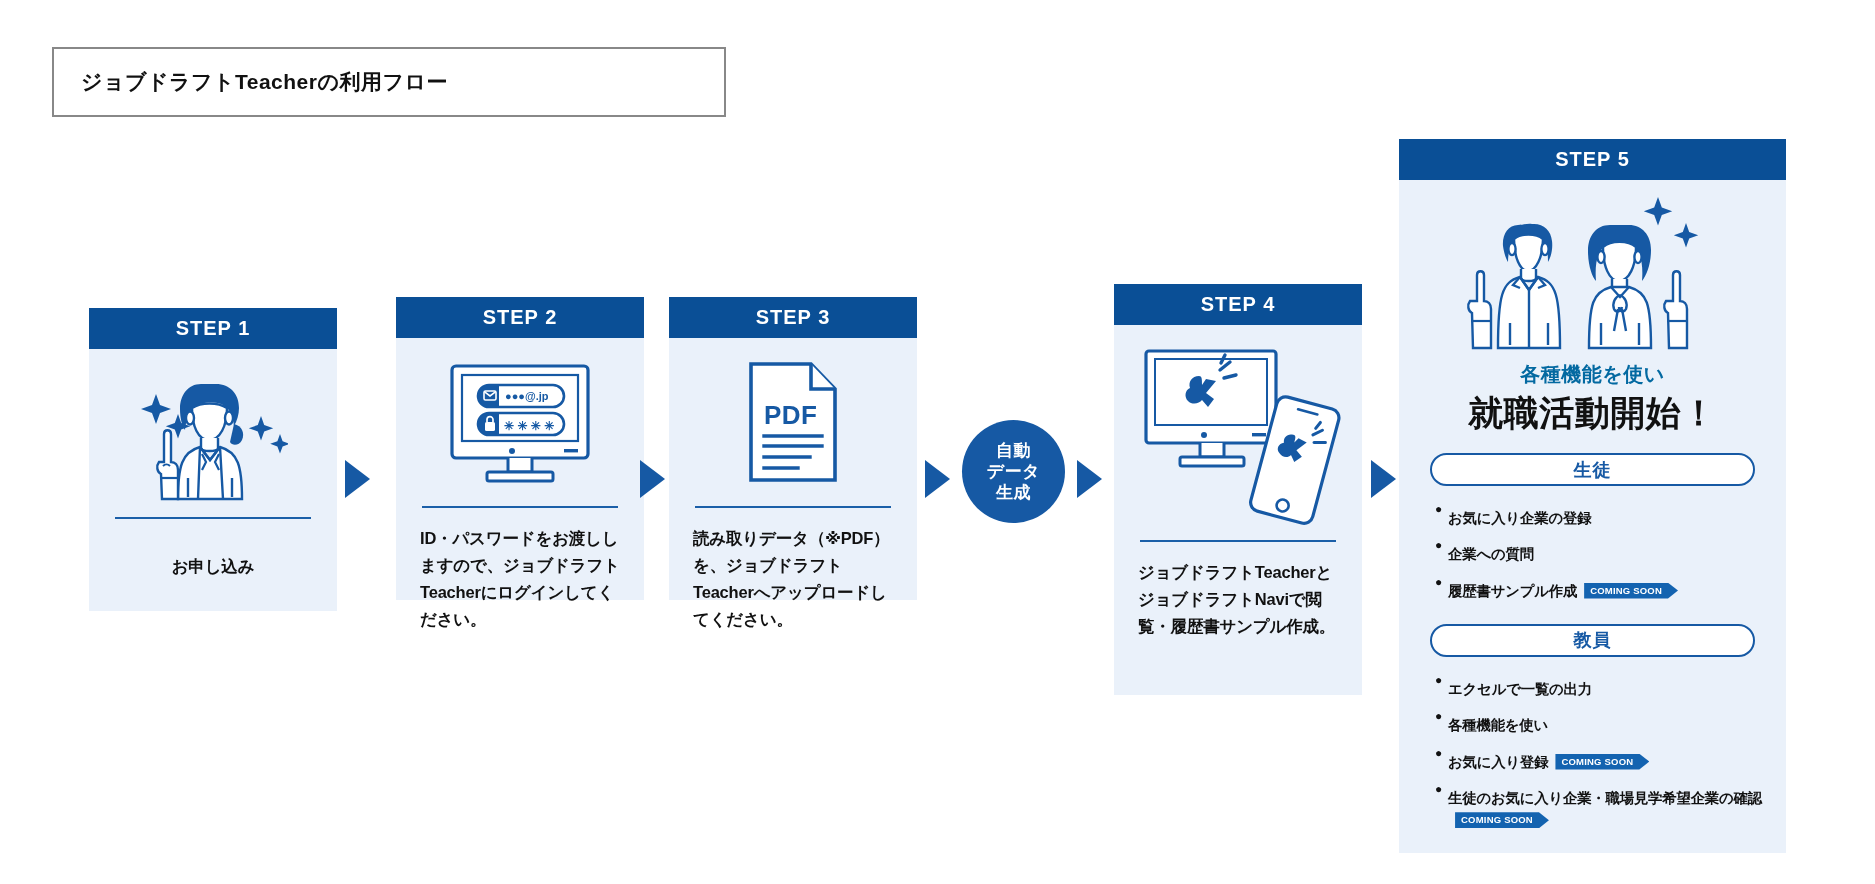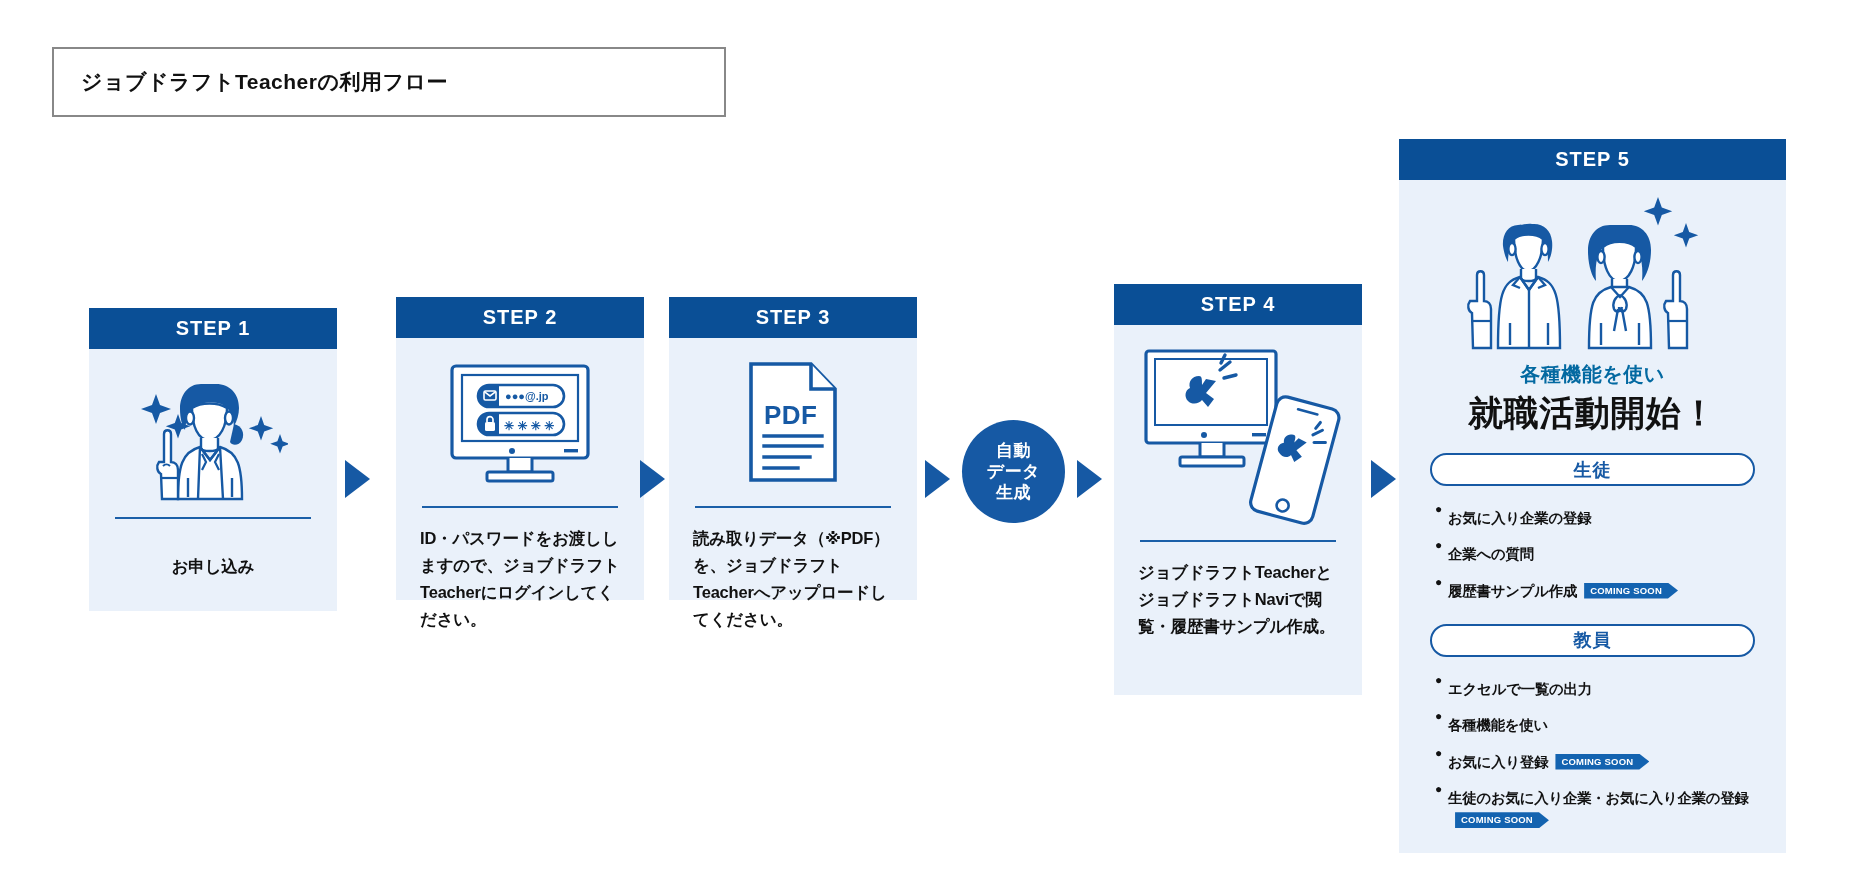--- a/index.html
+++ b/index.html
@@ -382,21 +382,21 @@
         <div class="feat-item">
           <span class="bullet">●</span>
           <span class="feat-text">各種機能を使い</span>
         </div>
         <div class="feat-item">
           <span class="bullet">●</span>
           <span class="feat-text"><span>お気に入り登録</span><span class="badge">COMING SOON</span></span>
         </div>
         <div class="feat-item">
           <span class="bullet">●</span>
-          <span class="feat-text" style="padding-right:18px;"><span>生徒のお気に入り企業・お気に入り企業の登録</span><span class="badge">COMING SOON</span></span>
+          <span class="feat-text" style="padding-right:18px;"><span>生徒のお気に入り企業・職場見学希望企業の確認</span><span class="badge">COMING SOON</span></span>
         </div>
       </div>
     </div>
   </div>
 
   <div class="arrow" id="arrow1"></div>
   <div class="arrow" id="arrow2"></div>
   <div class="arrow" id="arrow3"></div>
   <div class="arrow" id="arrow4"></div>
   <div class="arrow" id="arrow5"></div>

